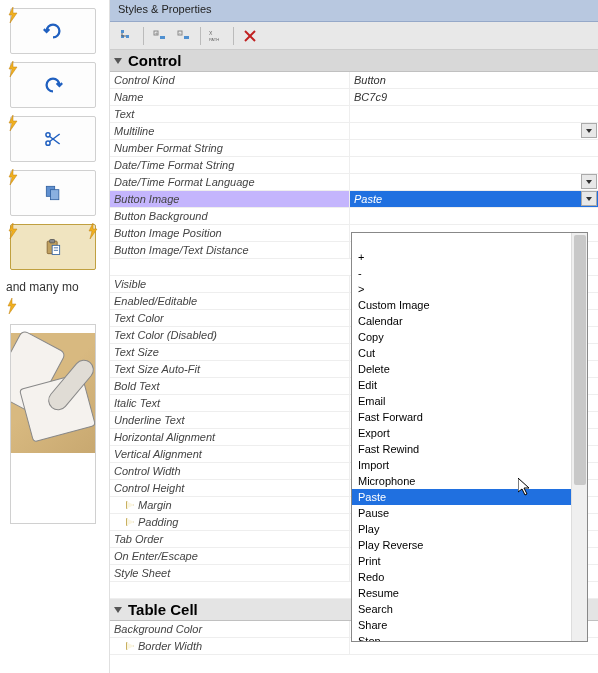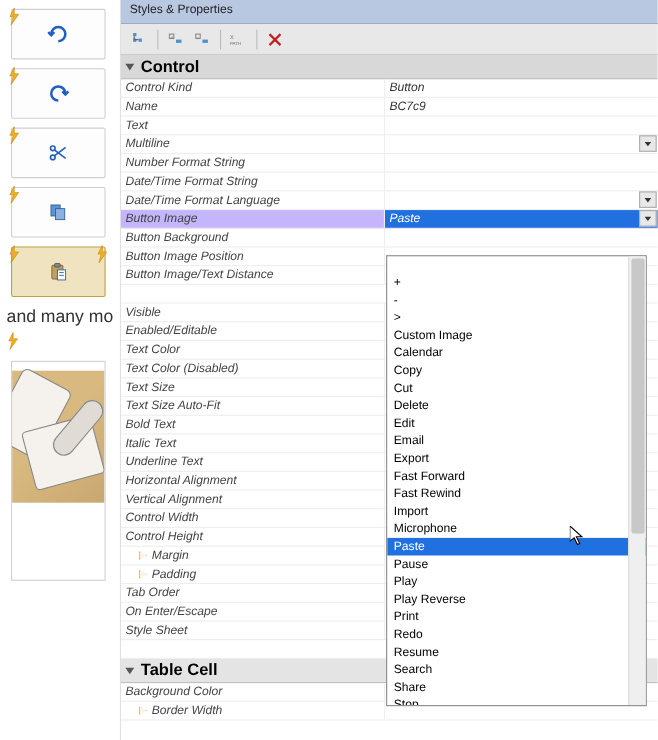--- a/index.html
+++ b/index.html
@@ -3,21 +3,21 @@
 <meta charset="utf-8">
 <style>
 * { box-sizing: border-box; margin: 0; padding: 0; }
 body { font-family: "Segoe UI", Tahoma, sans-serif; font-size: 11px; background: #fff; width: 598px; height: 673px; overflow: hidden; position: relative; }
 .left-panel { position: absolute; left: 0; top: 0; width: 110px; height: 673px; background: #fff; border-right: 1px solid #e0e0e0; }
 .tool-btn { margin: 8px 10px 4px 10px; width: 86px; height: 46px; border: 1px solid #d0d0d0; border-radius: 2px; background: #fdfdfd; position: relative; display: flex; align-items: center; justify-content: center; }
 .tool-btn.selected { background: #f0e4c0; border: 1px solid #c0a040; }
 .bolt { position: absolute; left: -4px; top: -2px; width: 12px; height: 16px; }
 .bolt2 { position: absolute; right: -4px; top: -2px; width: 12px; height: 16px; }
 .icon-c { width: 24px; height: 24px; display: flex; align-items: center; justify-content: center; }
-.more-text { margin: 10px 6px 4px 6px; font-size: 16px; color: #333; white-space: nowrap; overflow: hidden; }
+.more-text { margin: 10px 6px 4px 6px; font-size: 12px; color: #333; white-space: nowrap; overflow: hidden; }
 .bolt-lone { margin-left: 6px; width: 12px; height: 16px; }
 .canvas-box { margin: 10px 10px 0 10px; width: 86px; height: 200px; border: 1px solid #d0d0d0; background: #fff; overflow: hidden; position: relative; }
 .canvas-img { width: 100%; height: 120px; background: linear-gradient(135deg, #d8b980 0%, #d8b980 45%, #c8a870 100%); position: absolute; top: 8px; }
 .canvas-shape { position: absolute; background: #f5f2ee; border: 1px solid #888; }
 
 .right-panel { position: absolute; left: 110px; top: 0; width: 488px; height: 673px; }
 .panel-header { background: #b8c8e0; height: 22px; padding: 3px 8px; font-weight: normal; font-size: 11px; color: #222; border-bottom: 1px solid #95a8c8; }
 .toolbar { background: #e8e8e8; height: 28px; display: flex; align-items: center; padding: 0 6px; gap: 2px; border-bottom: 1px solid #ccc; }
 .tb-btn { width: 22px; height: 22px; display: flex; align-items: center; justify-content: center; border: 1px solid transparent; }
 .tb-sep { width: 1px; height: 18px; background: #bbb; margin: 0 3px; }
@@ -386,22 +386,22 @@
       <div class="dd-item">+</div>
       <div class="dd-item">-</div>
       <div class="dd-item">&gt;</div>
       <div class="dd-item">Custom Image</div>
       <div class="dd-item">Calendar</div>
       <div class="dd-item">Copy</div>
       <div class="dd-item">Cut</div>
       <div class="dd-item">Delete</div>
       <div class="dd-item">Edit</div>
       <div class="dd-item">Email</div>
+      <div class="dd-item">Fast Forward</div>
       <div class="dd-item">Export</div>
-      <div class="dd-item">Fast Forward</div>
       <div class="dd-item">Fast Rewind</div>
       <div class="dd-item">Import</div>
       <div class="dd-item">Microphone</div>
       <div class="dd-item sel">Paste</div>
       <div class="dd-item">Pause</div>
       <div class="dd-item">Play</div>
       <div class="dd-item">Play Reverse</div>
       <div class="dd-item">Print</div>
       <div class="dd-item">Redo</div>
       <div class="dd-item">Resume</div>

